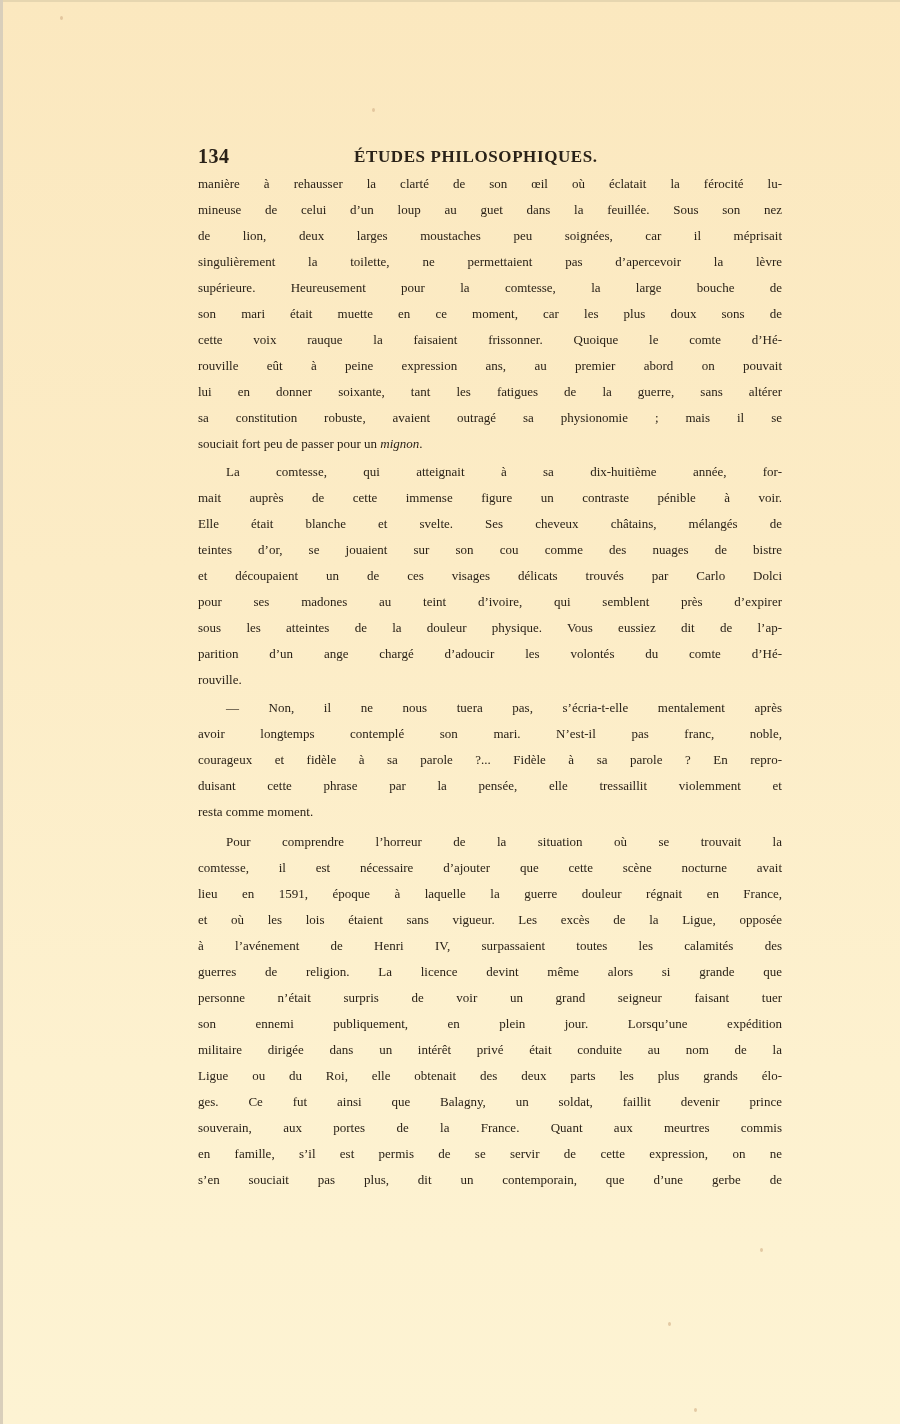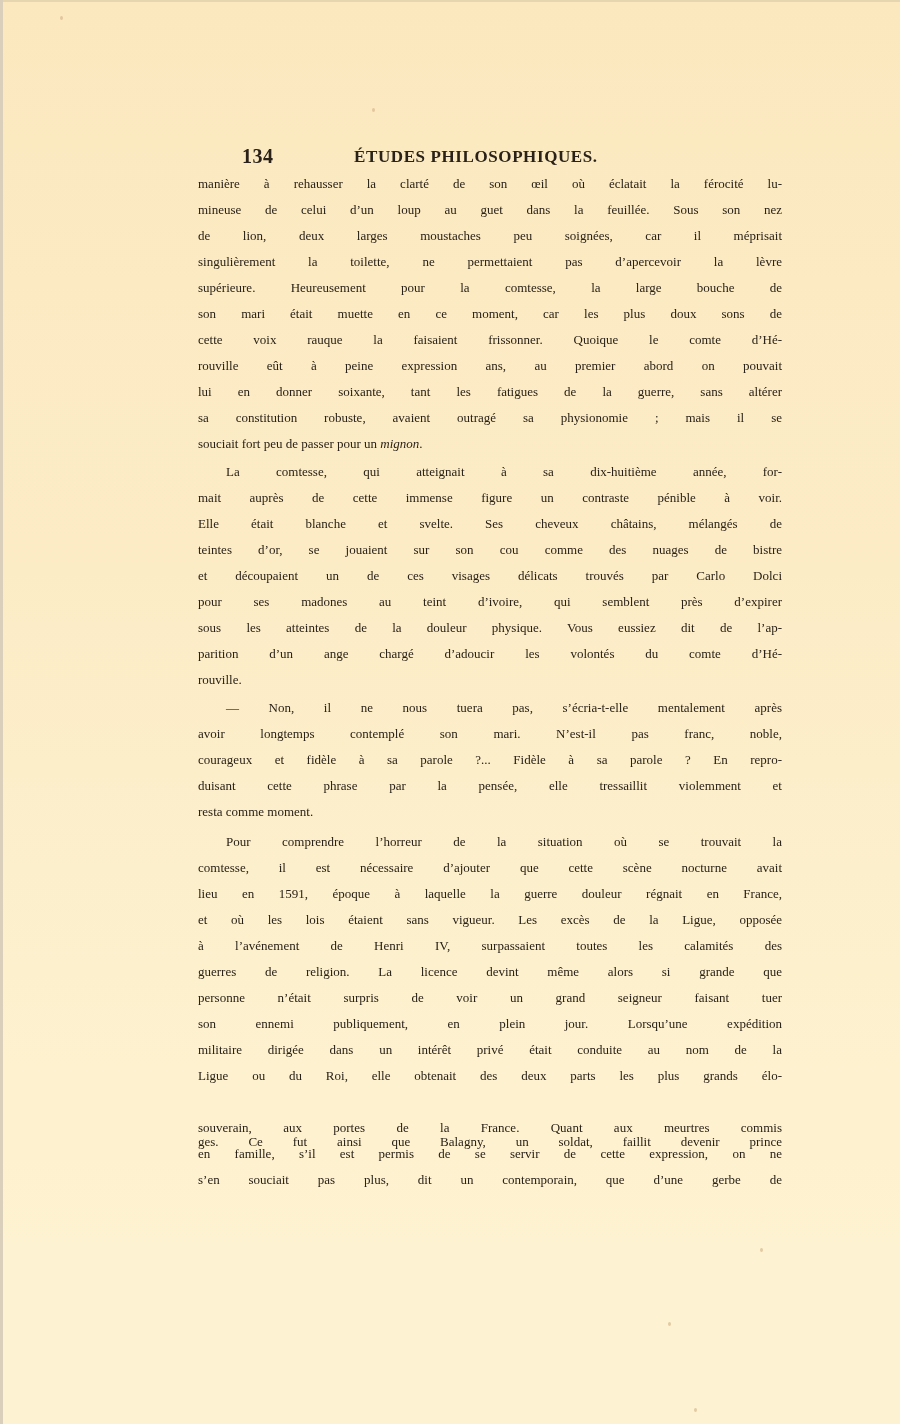--- a/index.html
+++ b/index.html
@@ -16,21 +16,21 @@
     }
     .page-edge-top {
       position: absolute; left: 0; top: 0; width: 900px; height: 2px;
       background: #e6d6b0;
     }
     .header {
       position: absolute; top: 145px; left: 198px; width: 584px; height: 26px;
     }
     .page-number {
       position: absolute; left: 0; top: 0;
-      font-size: 20px; font-weight: bold; letter-spacing: 0.5px; margin-left: 44px;
+      font-size: 20px; font-weight: bold; letter-spacing: 0.5px;
     }
     .running-head {
       position: absolute; left: 156px; top: 2px;
       font-size: 17px; font-weight: bold; letter-spacing: 0.6px; text-align: right;
     }
     .body-text { position: absolute; left: 198px; top: 0; width: 584px; }
     .line {
       position: absolute; left: 0; width: 584px;
       font-size: 13px; line-height: 24px; height: 24px;
       white-space: nowrap; text-align: justify; text-align-last: justify;
@@ -91,21 +91,21 @@
   <div class="line indent" style="top:830px">Pour comprendre l’horreur de la situation où se trouvait la</div>
   <div class="line" style="top:856px">comtesse, il est nécessaire d’ajouter que cette scène nocturne avait</div>
   <div class="line" style="top:882px">lieu en 1591, époque à laquelle la guerre douleur régnait en France,</div>
   <div class="line" style="top:908px">et où les lois étaient sans vigueur. Les excès de la Ligue, opposée</div>
   <div class="line" style="top:934px">à l’avénement de Henri IV, surpassaient toutes les calamités des</div>
   <div class="line" style="top:960px">guerres de religion. La licence devint même alors si grande que</div>
   <div class="line" style="top:986px">personne n’était surpris de voir un grand seigneur faisant tuer</div>
   <div class="line" style="top:1012px">son ennemi publiquement, en plein jour. Lorsqu’une expédition</div>
   <div class="line" style="top:1038px">militaire dirigée dans un intérêt privé était conduite au nom de la</div>
   <div class="line" style="top:1064px">Ligue ou du Roi, elle obtenait des deux parts les plus grands élo-</div>
-  <div class="line" style="top:1130px">ges. Ce fut ainsi que Balagny, un soldat, faillit devenir prince</div>
+  <div class="line" style="top:1090px">ges. Ce fut ainsi que Balagny, un soldat, faillit devenir prince</div>
   <div class="line" style="top:1116px">souverain, aux portes de la France. Quant aux meurtres commis</div>
   <div class="line" style="top:1142px">en famille, s’il est permis de se servir de cette expression, on ne</div>
   <div class="line" style="top:1168px">s’en souciait pas plus, dit un contemporain, que d’une gerbe de</div>
 </div>
 
 <div class="dust" style="left:372px;top:108px"></div>
 <div class="dust" style="left:760px;top:1248px"></div>
 <div class="dust" style="left:668px;top:1322px"></div>
 <div class="dust" style="left:694px;top:1408px"></div>
 <div class="dust" style="left:60px;top:16px"></div>

